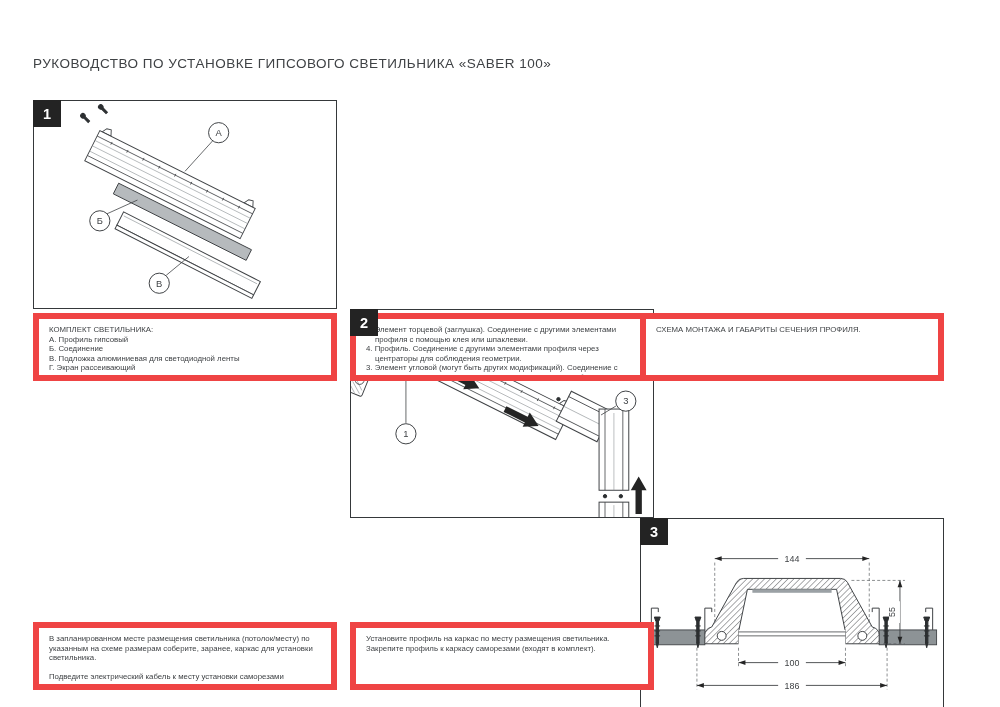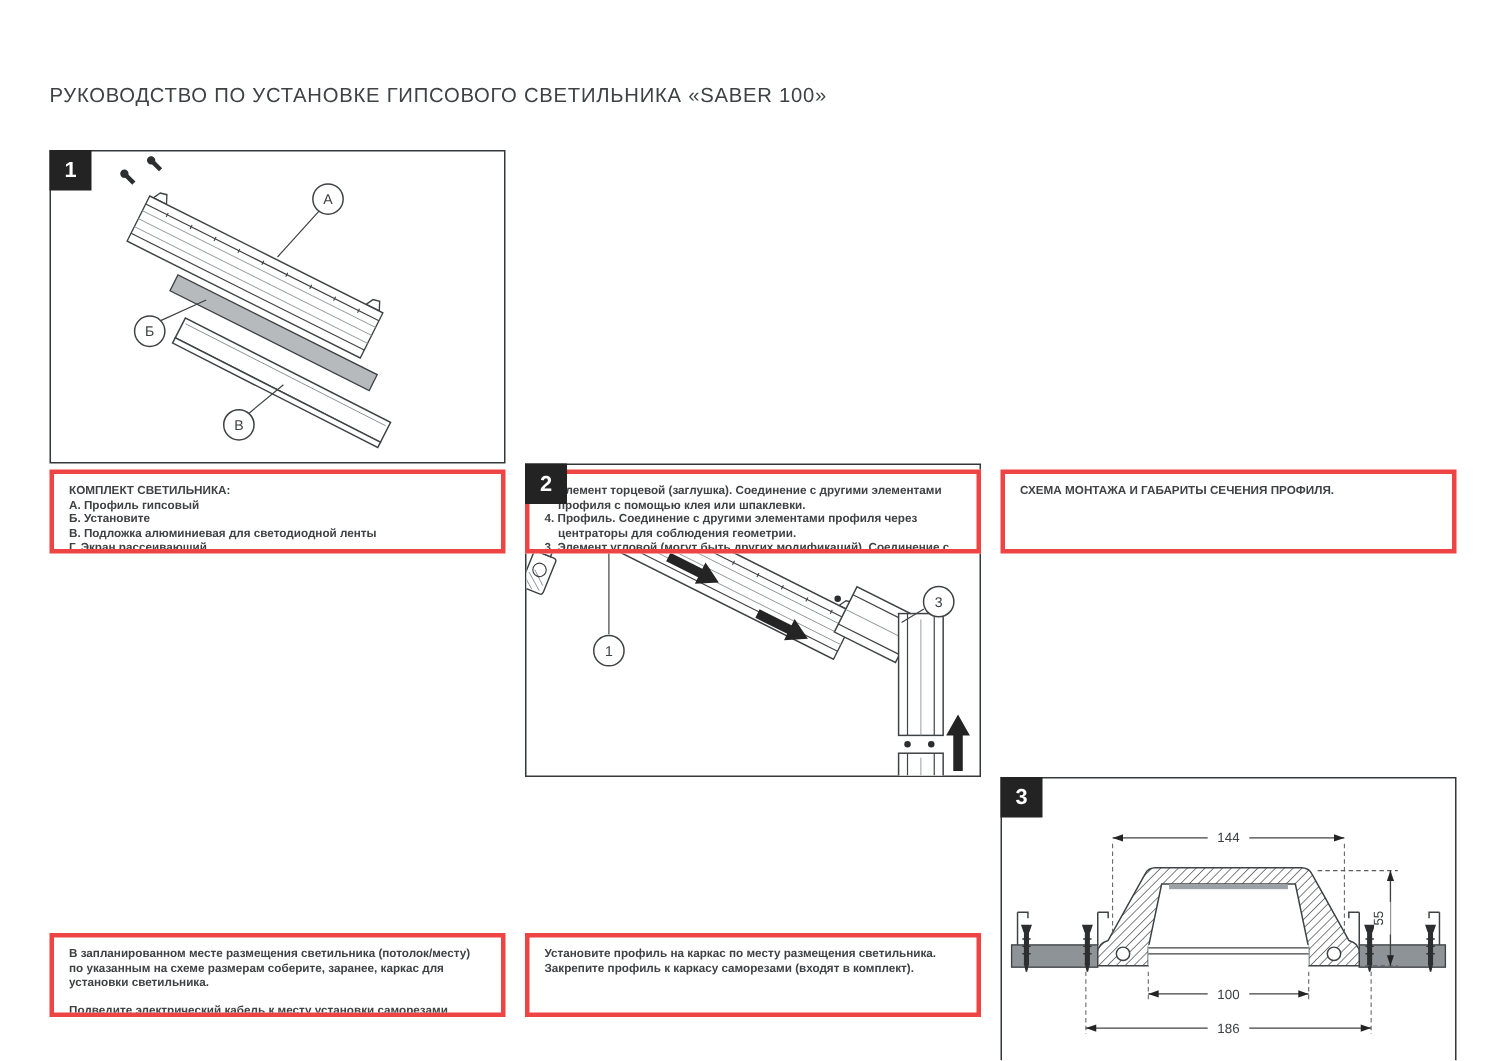--- a/index.html
+++ b/index.html
@@ -2,23 +2,23 @@
 <html><head>
 <meta charset="utf-8">
 <style>
   html,body{margin:0;padding:0;background:#fff;}
   .page{position:relative;width:1000px;height:707px;background:#fff;overflow:hidden;
         font-family:"Liberation Sans",sans-serif;color:#3f4245;}
   .title{position:absolute;left:33px;top:56px;font-size:13.5px;font-weight:500;
          letter-spacing:.5px;color:#3f4245;}
   .cell{position:absolute;width:304px;box-sizing:border-box;background:#fff;}
   .fig{border:1px solid #35383a;height:209px;}
-  .cap{border:3px solid #ef4444;height:56px;padding:6px 10px;box-sizing:border-box;
-       font-size:7.8px;line-height:1.22;color:#3f4245;overflow:hidden;font-weight:bold;}
-  .c1{left:33px}.c2{left:350px}.c3{left:667px}
+  .cap{border:6px solid #ef4444;height:68px;padding:6px 10px;box-sizing:border-box;
+       font-size:7.8px;line-height:1.22;color:#3f4245;overflow:hidden;}
+  .c1{left:33px}.c2{left:350px}.c3{left:640px}
   .r1f{top:100px}.r1c{top:313px}.r2c{top:622px}
   .badge{position:absolute;left:-1px;top:-1px;width:28px;height:27px;background:#232323;
          color:#fff;font-size:14.5px;font-weight:bold;display:flex;align-items:center;
          justify-content:center;z-index:3;}
   .figwrap{position:relative;}
   .hang{padding-left:9px;text-indent:-9px;}
   .par2{margin-top:9px;}
   
   .s1{stroke:#3f4245;stroke-width:1;fill:none}
   .s08{stroke:#3f4245;stroke-width:.8;fill:none}
@@ -287,21 +287,21 @@
         <polygon class="dk" points="248,168 241,165.6 241,170.4"></polygon>
         <rect x="138" y="162.5" width="28" height="11" fill="#fff"></rect>
         <text class="dimt" x="152" y="171.5">186</text>
       </g>
     </svg>
   </div>
 
   <div class="cell cap c1 r1c">
     <div>КОМПЛЕКТ СВЕТИЛЬНИКА:</div>
     <div>А. Профиль гипсовый</div>
-    <div>Б. Установите</div>
+    <div>Б. Соединение</div>
     <div>В. Подложка алюминиевая для светодиодной ленты</div>
     <div>Г.  Экран рассеивающий</div>
   </div>
 
   <div class="cell cap c2 r1c">
     <div class="hang">1. Элемент торцевой (заглушка). Соединение с другими элементами профиля с помощью клея или шпаклевки.</div>
     <div class="hang">4. Профиль. Соединение с другими элементами профиля через центраторы для соблюдения геометрии.</div>
     <div class="hang">3. Элемент угловой (могут быть других модификаций). Соединение с другими элементами профиля через центраторы для соблюдения геометрии.</div>
   </div>
 

